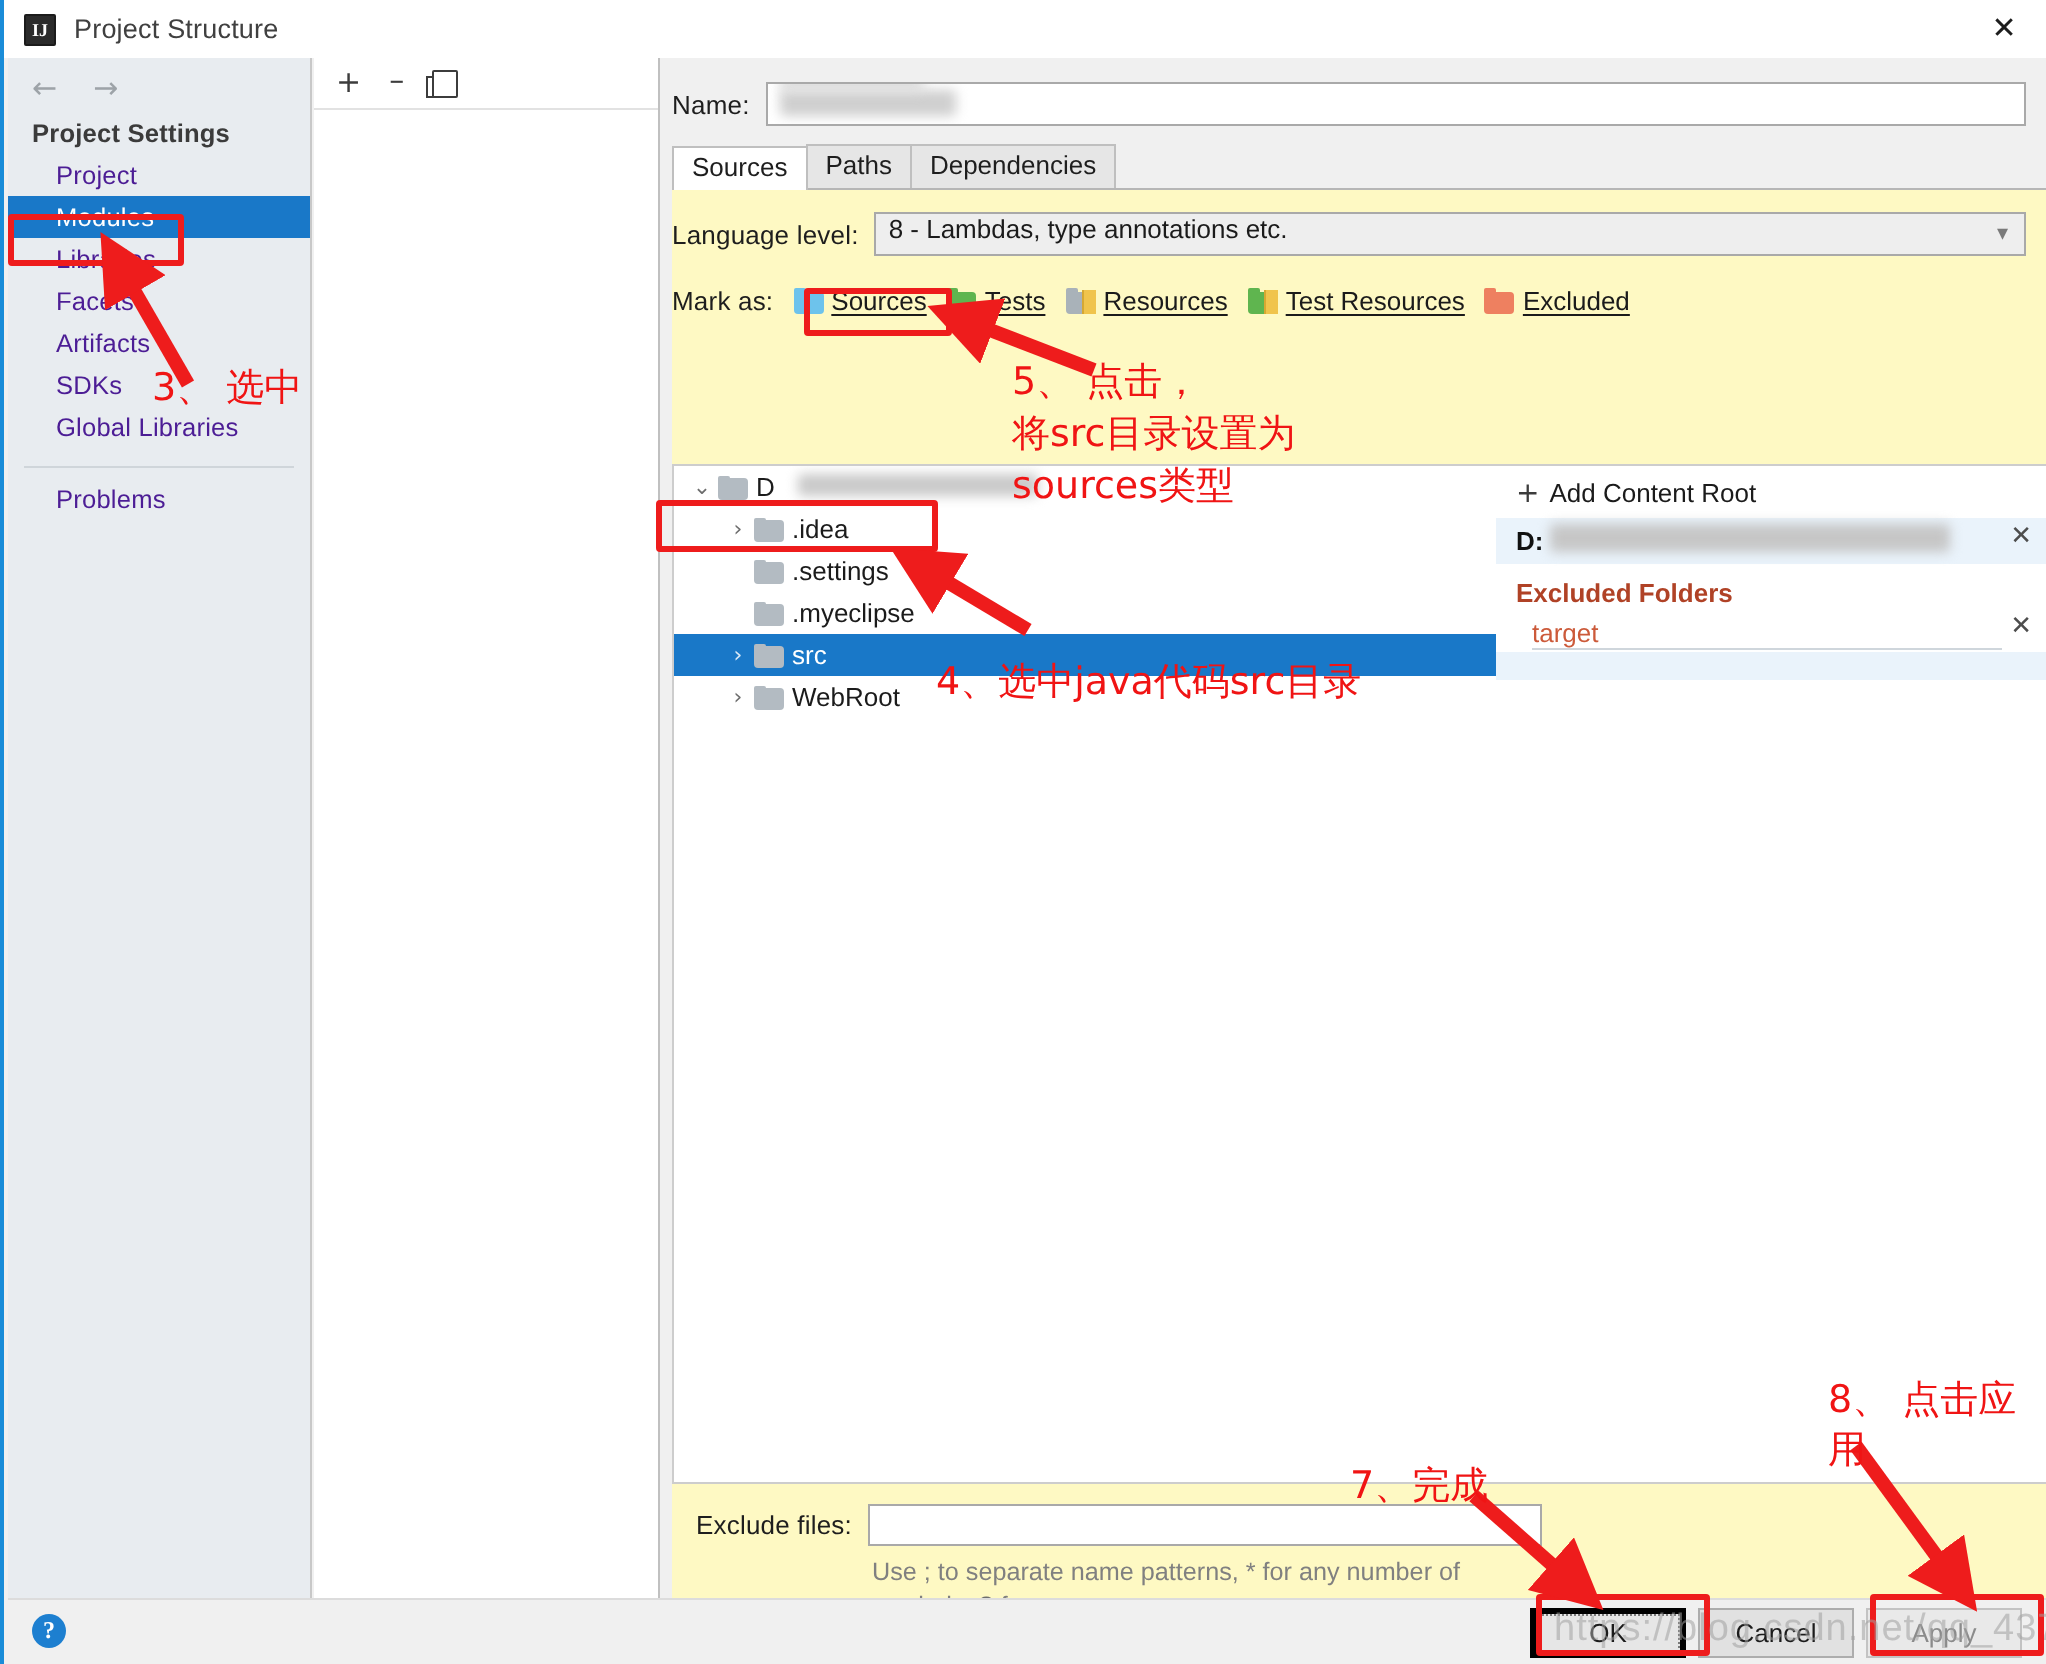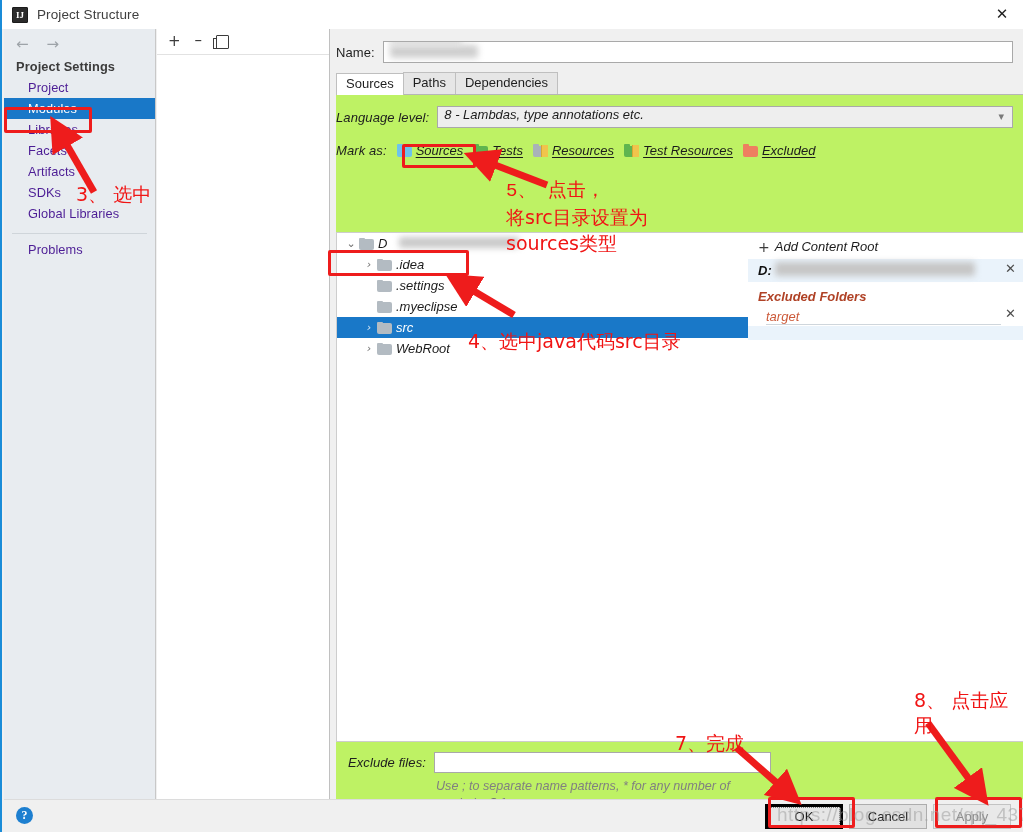--- a/index.html
+++ b/index.html
@@ -178,24 +178,23 @@
     border: 1px solid #bfbfbf;
     border-bottom: none;
     background: #e6e6e6;
     margin-right: -1px;
     height: 22px; line-height: 16px;
   }
   .tab.active { background: #ffffff; position: relative; top: 1px; }
 
   .panel-body {
     margin: 0 0 0 5px;
-    background: #bef264;
+    background: #fef9c3;
     height: 714px;
     position: relative;
-    font-style: italic;
   }
   .row-lang {
     display: flex; align-items: center;
     padding: 11px 10px 0 0;
   }
   .combo {
     flex: 1; height: 22px; margin-left: 8px;
     background: #eeeeee;
     border: 1px solid #a9a9a9;
     display: flex; align-items: flex-start;
@@ -589,21 +588,21 @@
 
       <line x1="512" y1="315" x2="460" y2="284" stroke="#ee1c1c" stroke-width="7" marker-end="url(#ah)"></line>
 
       <line x1="735" y1="748" x2="785" y2="792" stroke="#ee1c1c" stroke-width="7" marker-end="url(#ah)"></line>
 
       <line x1="926" y1="723" x2="975" y2="790" stroke="#ee1c1c" stroke-width="7" marker-end="url(#ah)"></line>
     </svg>
 
     <div class="anno" style="left:74px;  top:181px;">3、 选中</div>
     <div class="anno" style="left:466px; top:328px;">4、选中java代码src目录</div>
-    <div class="anno" style="left:504px; top:178px;font-family:Liberation Mono, monospace;">5、 点击，</div>
+    <div class="anno" style="left:504px; top:178px;">5、 点击，</div>
     <div class="anno" style="left:504px; top:204px;">将src目录设置为</div>
     <div class="anno" style="left:504px; top:230px;">sources类型</div>
     <div class="anno" style="left:912px; top:687px;">8、 点击应</div>
     <div class="anno" style="left:912px; top:712px;">用</div>
     <div class="anno" style="left:673px; top:730px;">7、完成</div>
 
     <div class="watermark" style="left:775px; top:804px;">https://blog.csdn.net/qq_43705670</div>
   </div>
 
 </div>

